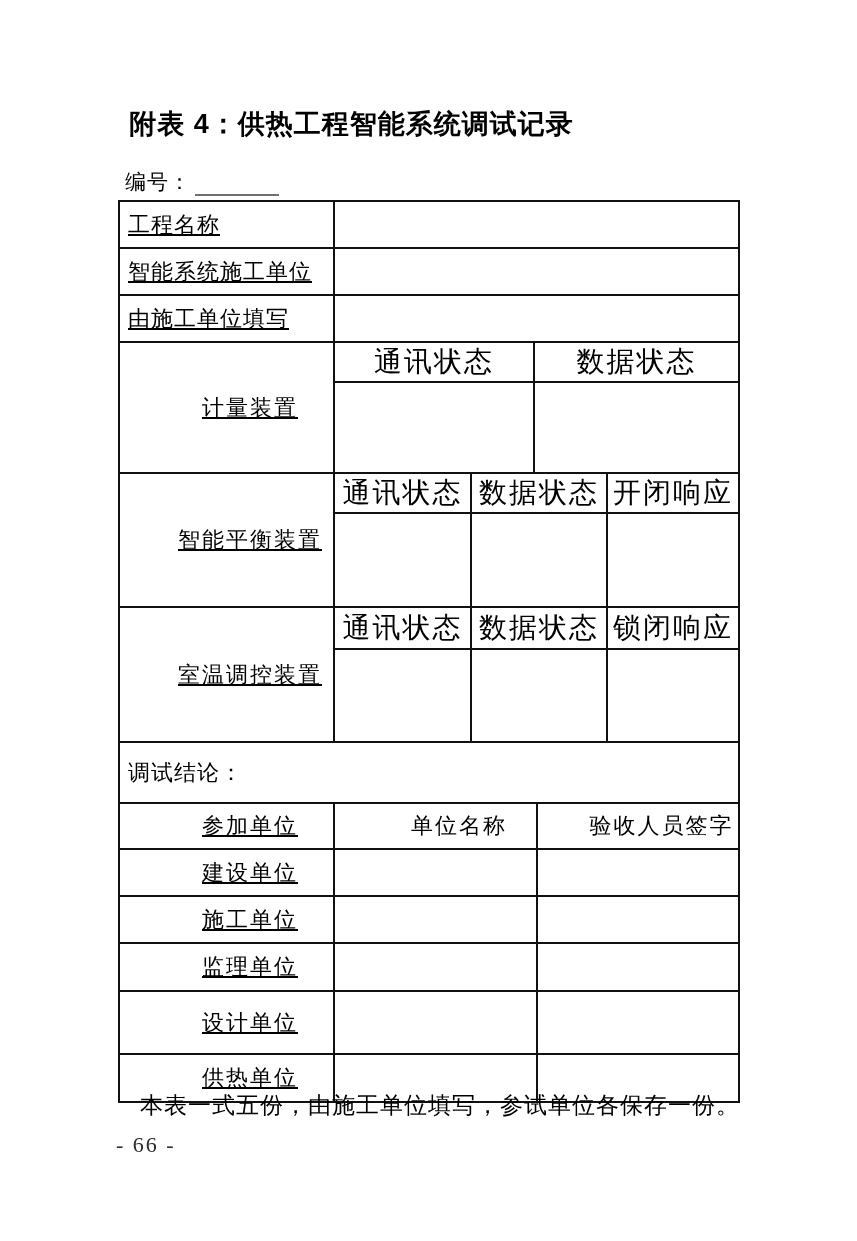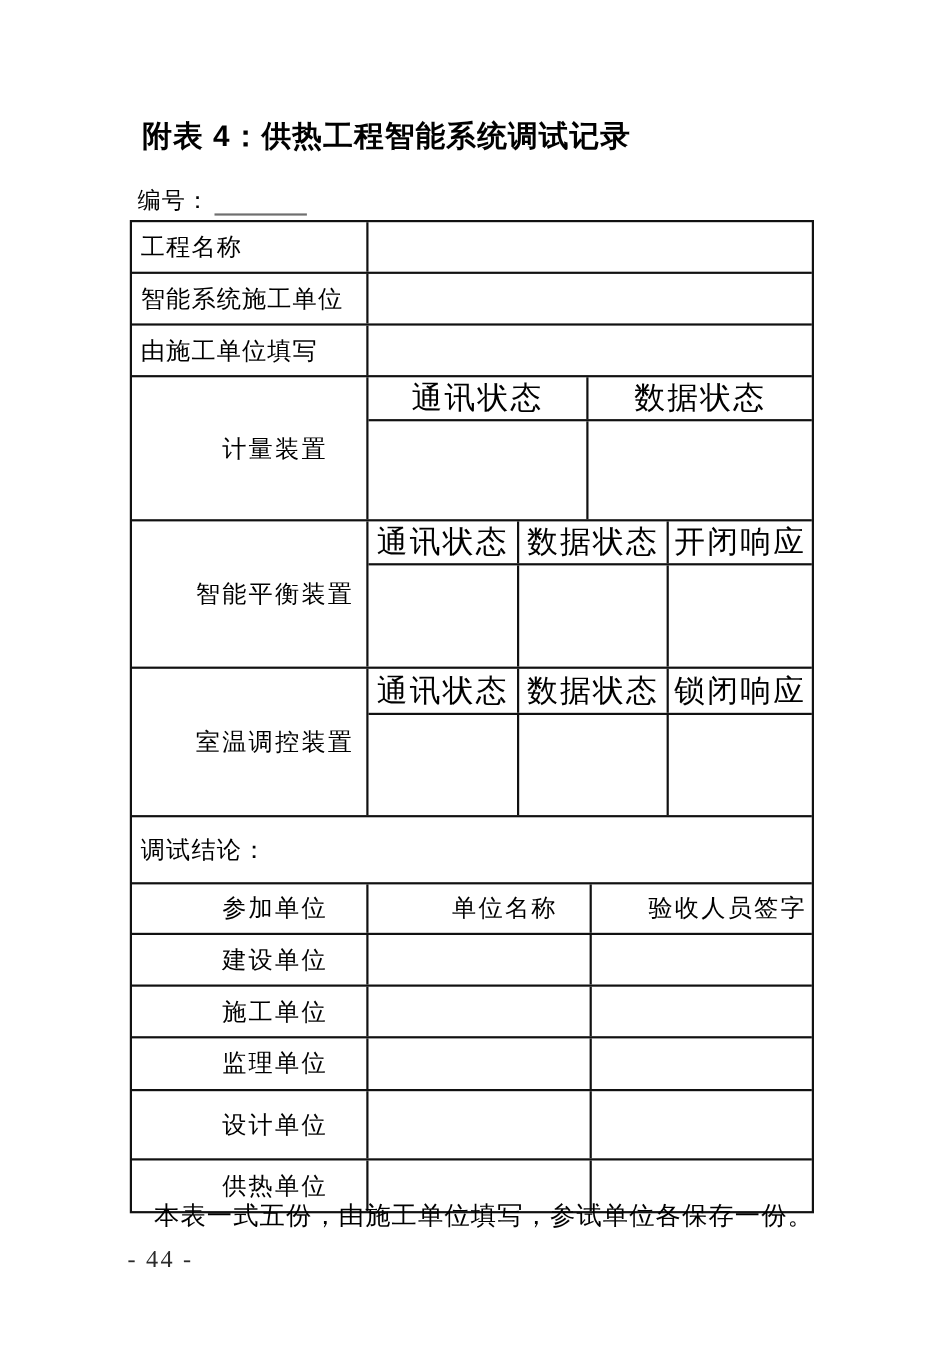--- a/index.html
+++ b/index.html
@@ -31,21 +31,21 @@
   }
   .trow{display:flex;border-bottom:2px solid #111;box-sizing:border-box;}
   .trow.last{border-bottom:none;}
   .cell{
     box-sizing:border-box;border-right:2px solid #111;
     display:flex;align-items:center;font-size:22px;letter-spacing:1px;padding-left:47px;
   }
   .cell.end{border-right:none;flex:1;}
   .cell.left{padding-left:8px;}
   .cell.center{justify-content:center;text-align:center;letter-spacing:2px;}
-  .labelcol{width:215px;flex:0 0 215px;}
+  .labelcol{width:215px;flex:0 0 215px;text-decoration:underline;}
   
   .subtbl{flex:1;display:flex;flex-direction:column;}
   .subrow{display:flex;box-sizing:border-box;}
   .subrow.head{border-bottom:2px solid #111;}
   .subrow.body{flex:1;}
   .subcell{
     box-sizing:border-box;border-right:2px solid #111;
     display:flex;align-items:center;justify-content:center;
     font-size:28px;letter-spacing:2px;
   }
@@ -163,15 +163,15 @@
     </div>
     <div class="trow last" style="height:46px">
       <div class="cell center labelcol">供热单位</div>
       <div class="cell" style="width:203px;flex:0 0 203px"></div>
       <div class="cell end"></div>
     </div>
 
   </div>
 
   <div class="note">本表一式五份，由施工单位填写，参试单位各保存一份。</div>
-  <div class="pageno">- 44 -</div>
+  <div class="pageno">- 66 -</div>
 
 </div>
 
 </body></html>

